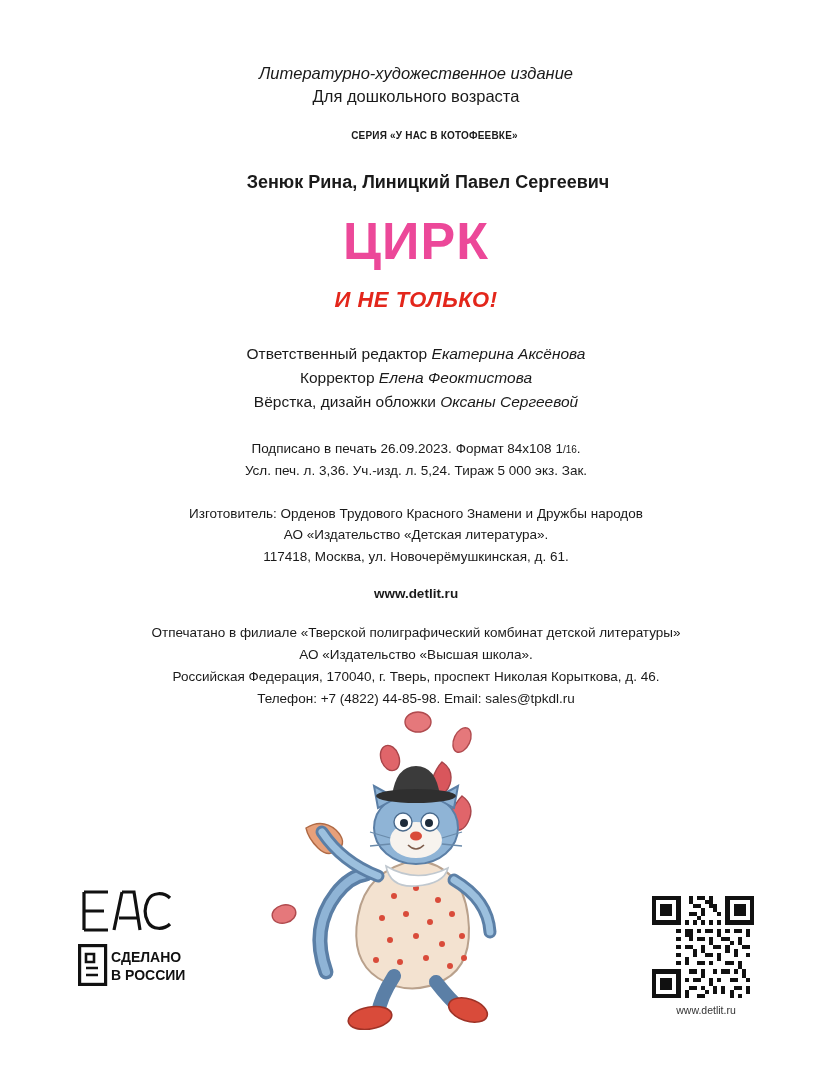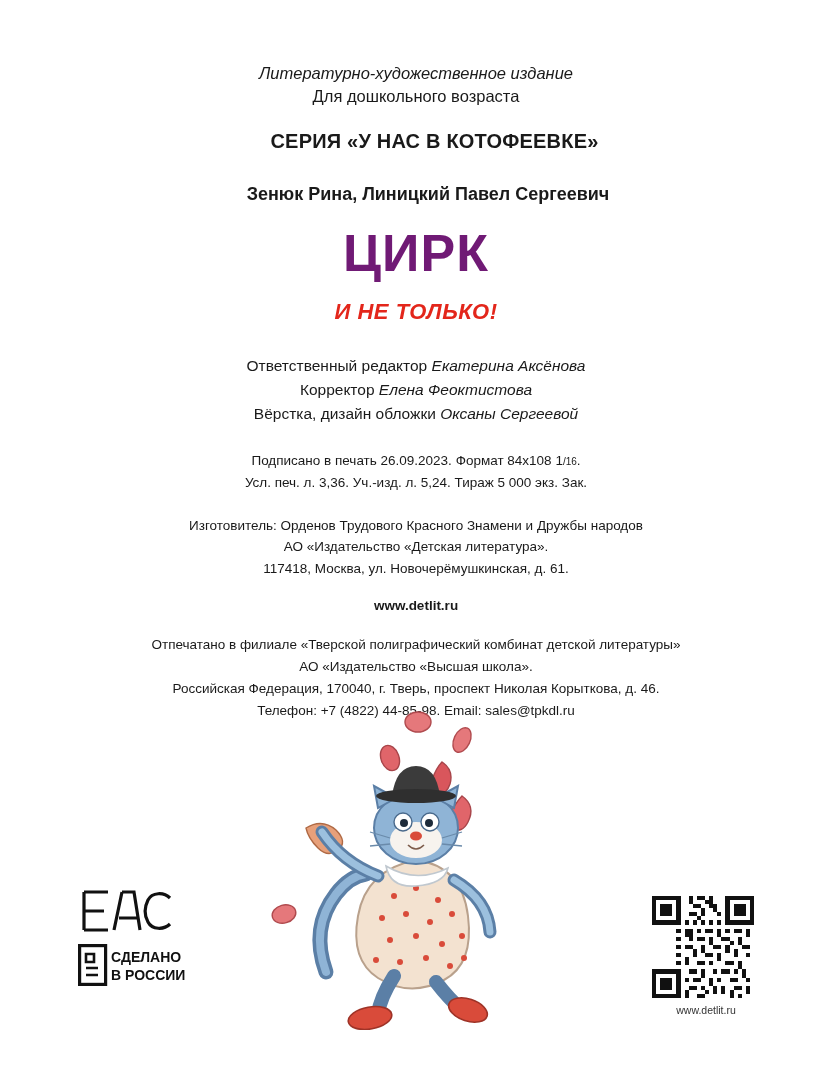--- a/index.html
+++ b/index.html
@@ -31,36 +31,36 @@
     font-size: 16.5px;
     font-style: italic;
     line-height: 1.42;
   }
   .edition .line2 {
     font-style: normal;
   }
 
   .series {
     margin-top: 21px;
-    font-size: 20px;
+    font-size: 10px;
     font-weight: bold;
     letter-spacing: 0.2px;
     padding-left: 37px;
   }
 
   .authors {
     margin-top: 31px;
     font-size: 18px;
     font-weight: bold;
     padding-left: 24px;
   }
 
   .title-main {
     margin-top: 22px;
-    color: #701a75;
+    color: #ec4899;
     font-size: 52px;
     font-weight: bold;
     letter-spacing: 1px;
     line-height: 1;
     font-family: "Liberation Sans", sans-serif;
   }
   .title-sub {
     margin-top: 20px;
     color: #e3261b;
     font-size: 22px;

